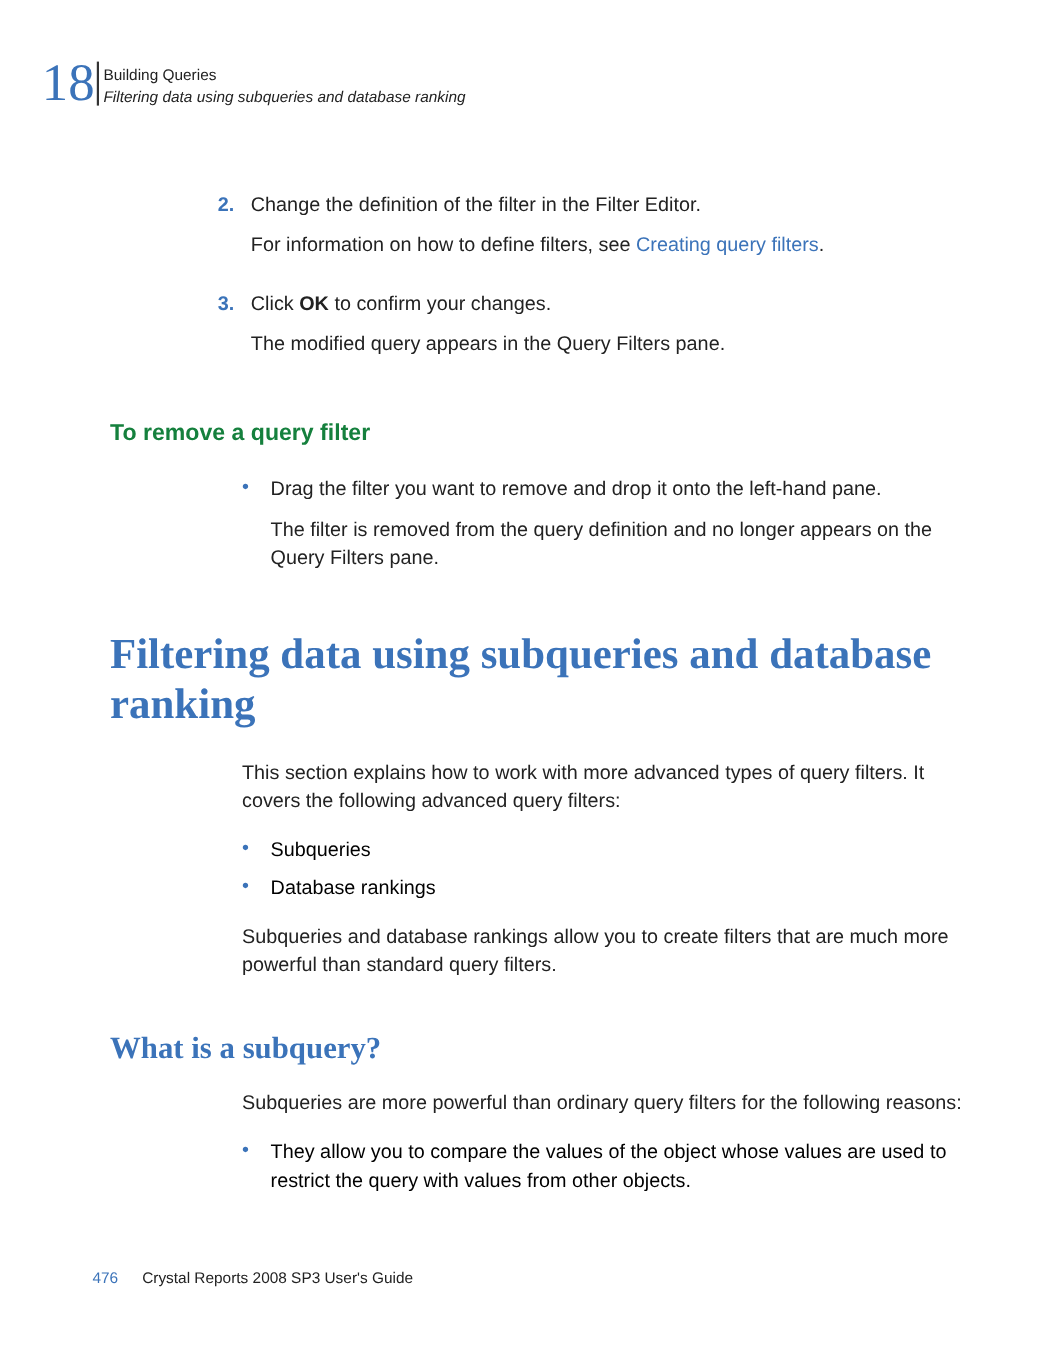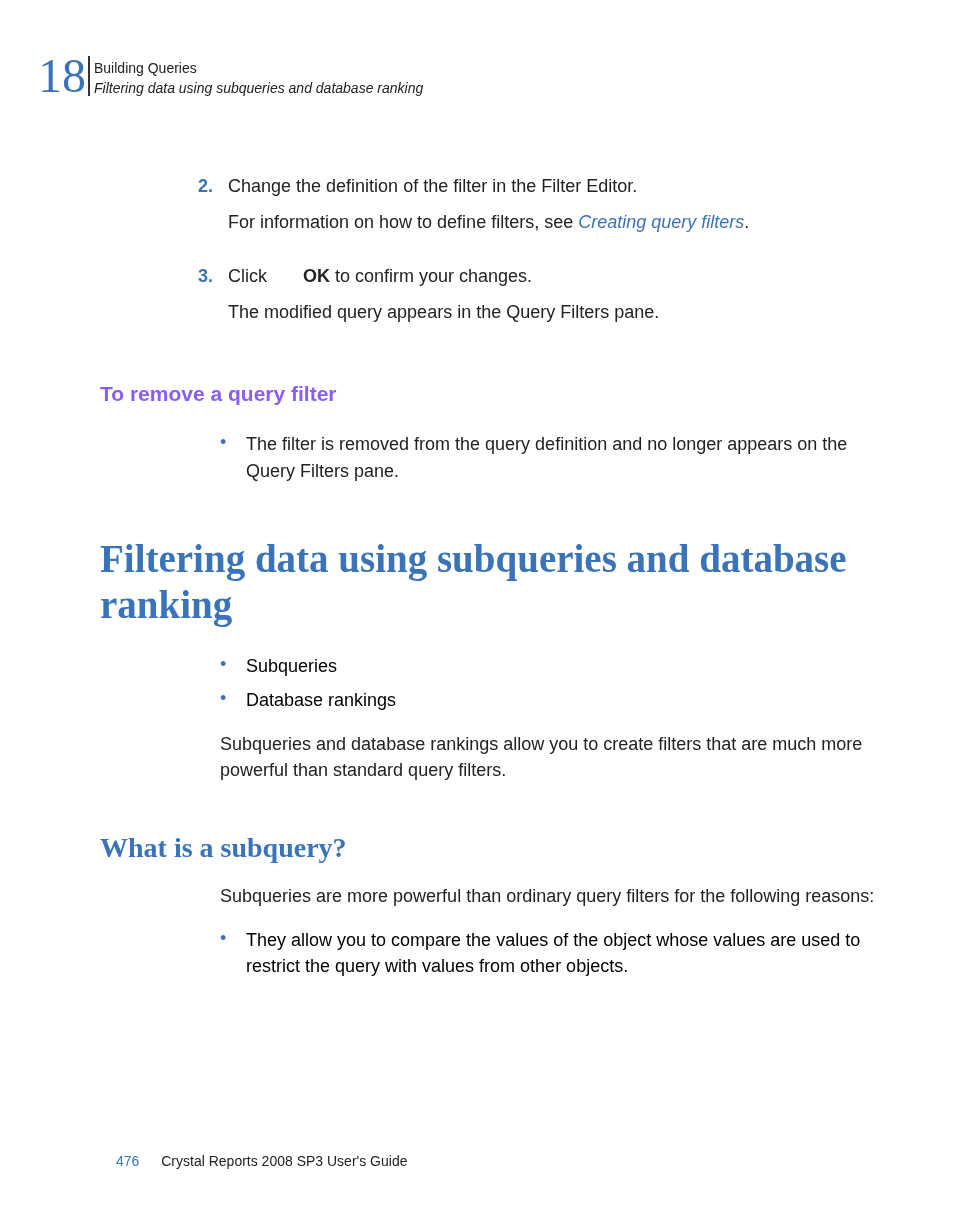--- a/index.html
+++ b/index.html
@@ -58,24 +58,24 @@
     margin-left: 98px;
   }
   .step-num {
     color: #3b73b9;
     font-weight: bold;
     min-width: 24px;
     margin-right: 6px;
   }
   .step-body { flex: 1; }
   .step-body .body-text { margin-bottom: 10px; }
-  .link { color: #3b73b9; font-style: italic; cursor: pointer; }
-  .bold { font-weight: bold; margin-left: 31px; }
+  .link { color: #3b73b9; cursor: pointer; }
+  .bold { font-weight: bold; }
   .h3 {
-    color: #8b5cf6;
+    color: #15803d;
     font-weight: bold;
     font-size: 21px;
     margin-top: 44px;
     margin-bottom: 22px;
   }
   .bullet {
     display: flex;
     margin-left: 120px;
     margin-bottom: 10px;
   }
@@ -111,21 +111,21 @@
   }
   .small-bullet {
     display: flex;
     margin-left: 120px;
     margin-bottom: 8px;
   }
   .small-bullet .bullet-mark { min-width: 26px; }
   .footer {
     position: absolute;
     bottom: 56px;
-    left: 116px;
+    left: 84px;
     font-size: 14px;
   }
   .footer-page { color: #3b73b9; margin-right: 18px; }
   .footer-text { color: #222; }
 </style>
 </head>
 <body>
 
 <div class="header">
   <div class="chapter-num">18</div>
@@ -157,26 +157,28 @@
       </div>
       <div class="body-text">The modified query appears in the Query Filters pane.</div>
     </div>
   </div>
 
   <div class="h3">To remove a query filter</div>
 
   <div class="bullet">
     <div class="bullet-mark">•</div>
     <div class="bullet-body">
+      <div class="body-text">Drag the filter you want to remove and drop it onto the left-hand pane.</div>
       <div class="body-text">The filter is removed from the query definition and no longer appears on the Query Filters pane.</div>
     </div>
   </div>
 
   <div class="h1">Filtering data using subqueries and database ranking</div>
 
+  <div class="para">This section explains how to work with more advanced types of query filters. It covers the following advanced query filters:</div>
 
   <div class="small-bullet">
     <div class="bullet-mark">•</div>
     <div>Subqueries</div>
   </div>
   <div class="small-bullet">
     <div class="bullet-mark">•</div>
     <div>Database rankings</div>
   </div>
 

